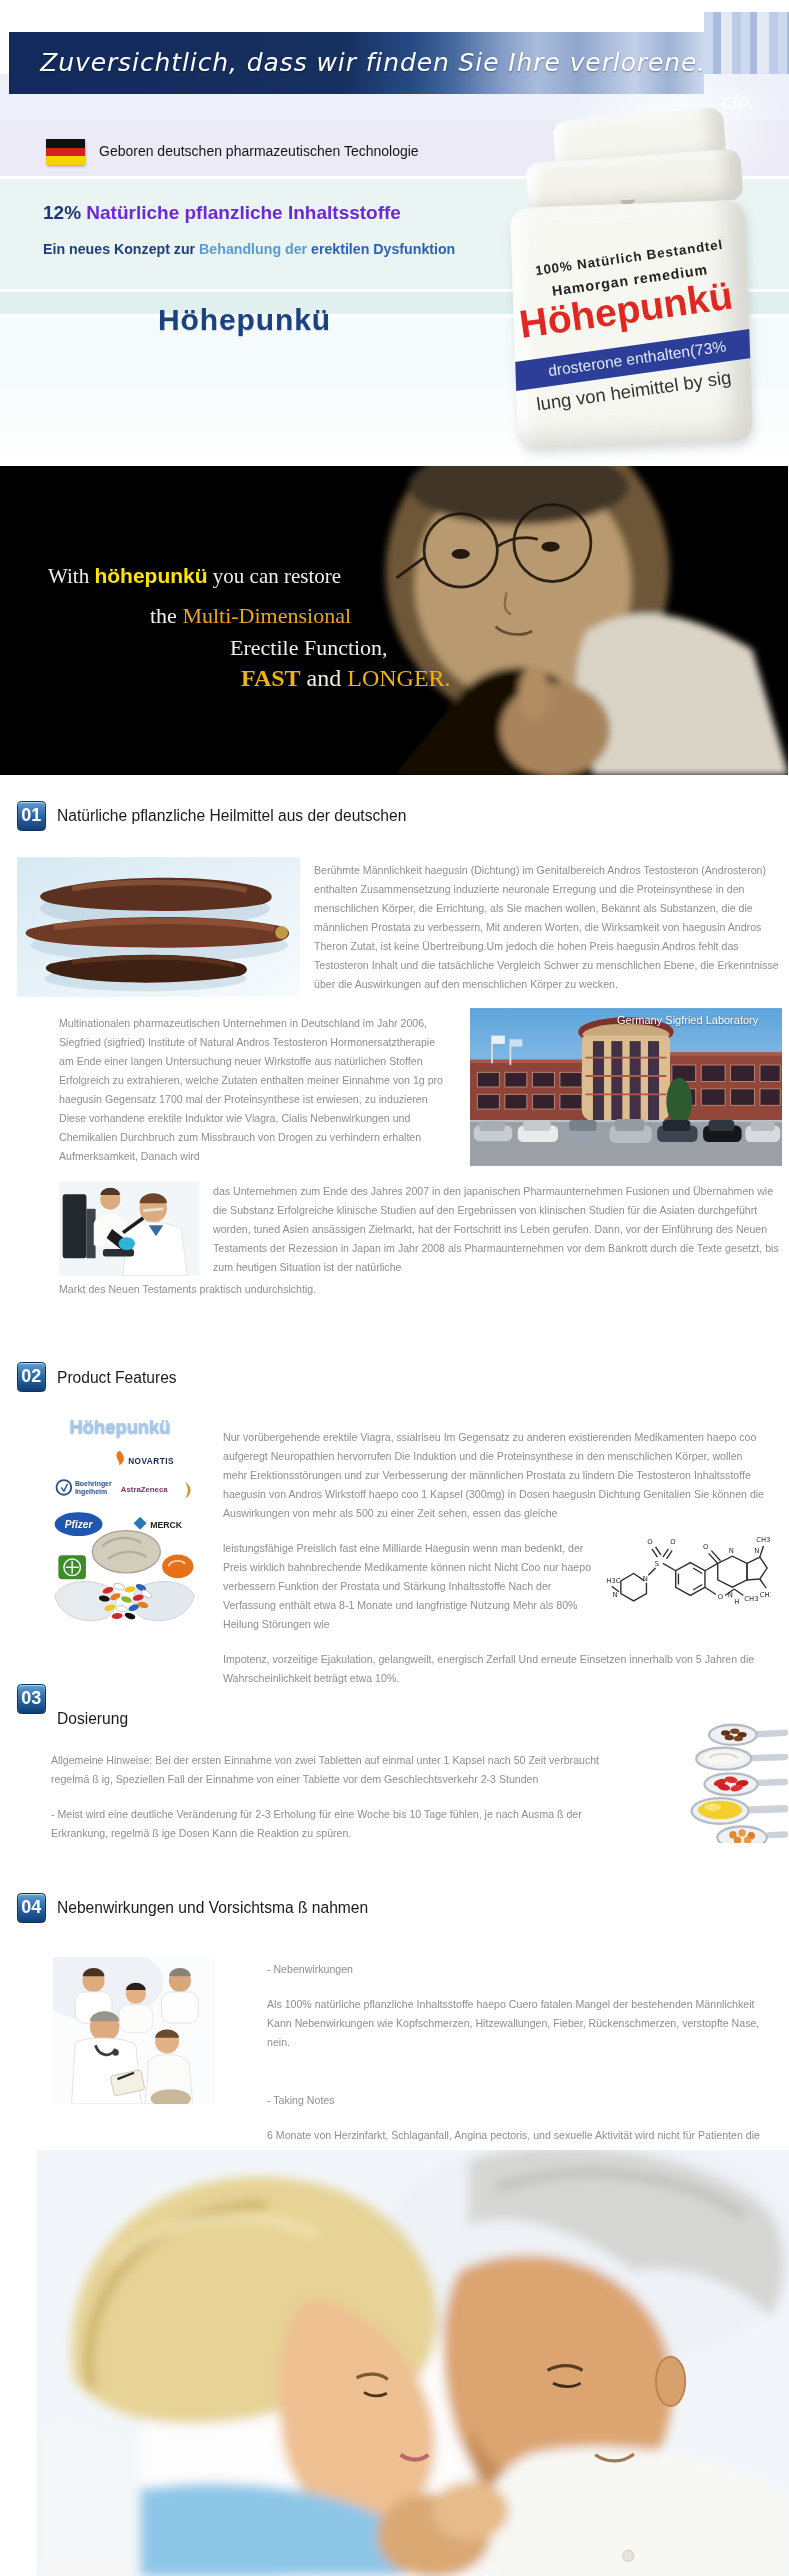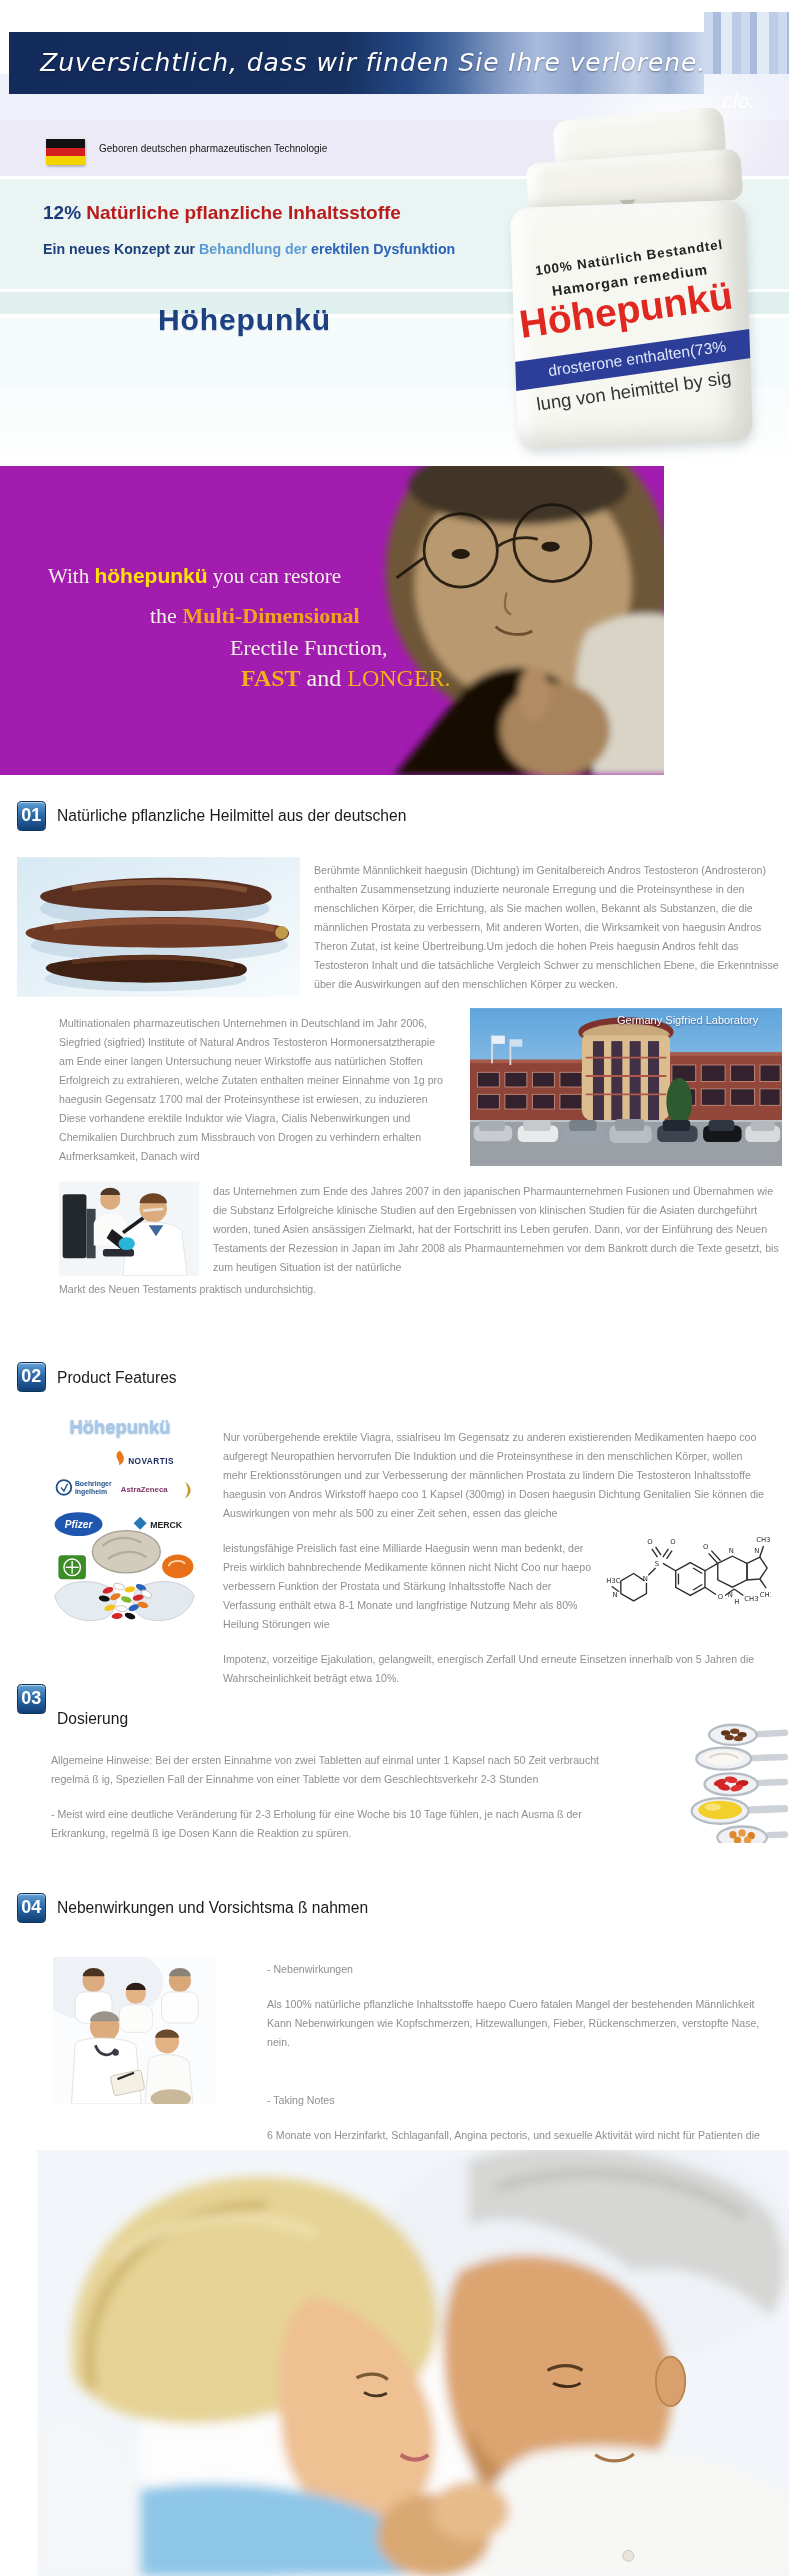--- a/index.html
+++ b/index.html
@@ -43,24 +43,24 @@
     <div class="banner-txt">Zuversichtlich, dass wir finden Sie Ihre verlorene.</div>
   </div>
   <div class="abs" style="left:704px;top:12px;width:85px;height:62px;background:repeating-linear-gradient(90deg,#cdd9ee 0 9.2px,#a9bcdd 9.2px 16.5px,#e2eaf6 16.5px 27.5px,#bccbe6 27.5px 37px);"></div>
   <div class="abs" style="left:722px;top:90px;color:#fff;font-style:italic;font-size:19px;font-family:'DejaVu Sans',sans-serif;">clo.</div>
 
   <div class="abs" style="left:46px;top:139px;width:39px;height:26px;box-shadow:0.9px 1.8px 2.8px rgba(0,0,0,.35);">
     <div style="height:9.2px;background:#111;"></div>
     <div style="height:8.3px;background:#d42020;"></div>
     <div style="height:8.3px;background:#f2d500;"></div>
   </div>
-  <div class="abs nw" style="left:99px;top:143px;font-size:10px;color:#161616;">Geboren deutschen pharmazeutischen Technologie</div>
+  <div class="abs nw" style="left:99px;top:143px;font-size:14px;color:#161616;">Geboren deutschen pharmazeutischen Technologie</div>
 
   <div class="abs nw" style="left:43px;top:202px;font-size:19px;font-weight:bold;">
-    <span style="color:#1b3a78;">12%</span><span style="color:#b91c1c;"> Natürliche pflanzliche Inhaltsstoffe</span>
+    <span style="color:#1b3a78;">12%</span><span style="color:#6d28d9;"> Natürliche pflanzliche Inhaltsstoffe</span>
   </div>
 
   <div class="abs nw" style="left:43px;top:241px;font-size:14.2px;font-weight:bold;">
     <span style="color:#1c3f7d;">Ein neues Konzept zur </span><span style="color:#5b9bd5;">Behandlung der </span><span style="color:#2a62b8;">erektilen Dysfunktion</span>
   </div>
 
   <div class="abs nw" style="left:158px;top:303px;font-size:30px;font-weight:bold;color:#1c4181;letter-spacing:0.9px;text-shadow:0 0.9px 0.9px rgba(120,140,180,.4);">Höhepunkü</div>
 
   <div class="abs" style="left:512px;top:112px;width:241px;height:336px;">
     <div class="abs" style="left:42px;top:1.8px;width:171px;height:53px;border-radius:14.7px;background:#f6f6f0;transform:rotate(-5deg);
@@ -73,21 +73,21 @@
       <div class="abs bottle-label" style="left:0;top:46px;font-size:13.3px;font-weight:bold;color:#222;letter-spacing:0.9px;">100% Natürlich Bestandtel</div>
       <div class="abs bottle-label" style="left:0;top:68px;font-size:14.2px;font-weight:bold;color:#222;letter-spacing:0.9px;">Hamorgan remedium</div>
       <div class="abs bottle-label" style="left:-5.5px;top:84px;font-size:39px;font-weight:bold;color:#e02820;letter-spacing:0px;">Höhepunkü</div>
       <div class="abs" style="left:-11px;top:141px;width:266px;height:28.5px;background:#2c3e98;transform:rotate(-6deg);">
         <div class="bottle-label" style="transform:none;color:#dfe7fa;font-size:15.6px;line-height:28.5px;">drosterone enthalten(73%</div>
       </div>
       <div class="abs bottle-label" style="left:0;top:176px;font-size:18.4px;color:#333;">lung von heimittel by sig</div>
     </div>
   </div>
 
-  <div class="abs" style="left:0;top:466px;width:664px;height:309px;background:#a21caf;overflow:hidden;">
+  <div class="abs" style="left:0;top:466px;width:788px;height:309px;background:#000000;overflow:hidden;">
     <svg class="abs" style="left:358px;top:0;" width="431" height="309" viewBox="0 0 470 337">
       <defs>
           <filter id="hblur" x="-20%" y="-20%" width="140%" height="140%">
             <feGaussianBlur stdDeviation="4"></feGaussianBlur>
           </filter>
         </defs>
       <g filter="url(#hblur)">
         <ellipse cx="185" cy="115" rx="155" ry="165" fill="#6e5638"></ellipse>
         <ellipse cx="180" cy="130" rx="118" ry="128" fill="#b99a70"></ellipse>
         <ellipse cx="175" cy="22" rx="120" ry="42" fill="#3f3526"></ellipse>
@@ -106,21 +106,21 @@
         <ellipse cx="112" cy="96" rx="10" ry="5.5"></ellipse>
         <ellipse cx="210" cy="88" rx="10" ry="5.5"></ellipse>
       </g>
       <path d="M150,175 C160,185 180,186 190,180" stroke="#6a4e30" stroke-width="3" fill="none"></path>
       <path d="M162,138 C159,152 159,158 167,162" stroke="#8a6a44" stroke-width="2.5" fill="none"></path>
     </svg>
     <div class="abs hero-serif" style="left:48px;top:98px;font-size:21px;color:#f2efe6;">
       <span>With </span><span style="font-family:'Liberation Sans',sans-serif;font-weight:bold;color:#ffe400;">höhepunkü</span><span> you can restore</span>
     </div>
     <div class="abs hero-serif" style="left:150px;top:137px;font-size:22px;color:#f2efe6;">
-      <span>the </span><span style="font-weight:bold;color:#efa41e;text-align:center;">Multi-Dimensional</span>
+      <span>the </span><span style="font-weight:normal;color:#efa41e;text-align:center;">Multi-Dimensional</span>
     </div>
     <div class="abs hero-serif" style="left:230px;top:169px;font-size:22px;color:#f2efe6;">Erectile Function,</div>
     <div class="abs hero-serif" style="left:241px;top:199px;font-size:24px;color:#f2efe6;">
       <span style="font-weight:bold;color:#f0b018;">FAST</span><span> and </span><span style="font-weight:normal;color:#f0b018;">LONGER.</span>
     </div>
   </div>
 
   <div class="abs badge" style="left:16.5px;top:801px;">01</div>
   <div class="abs stitle" style="left:57px;top:807px;">Natürliche pflanzliche Heilmittel aus der deutschen</div>
 

